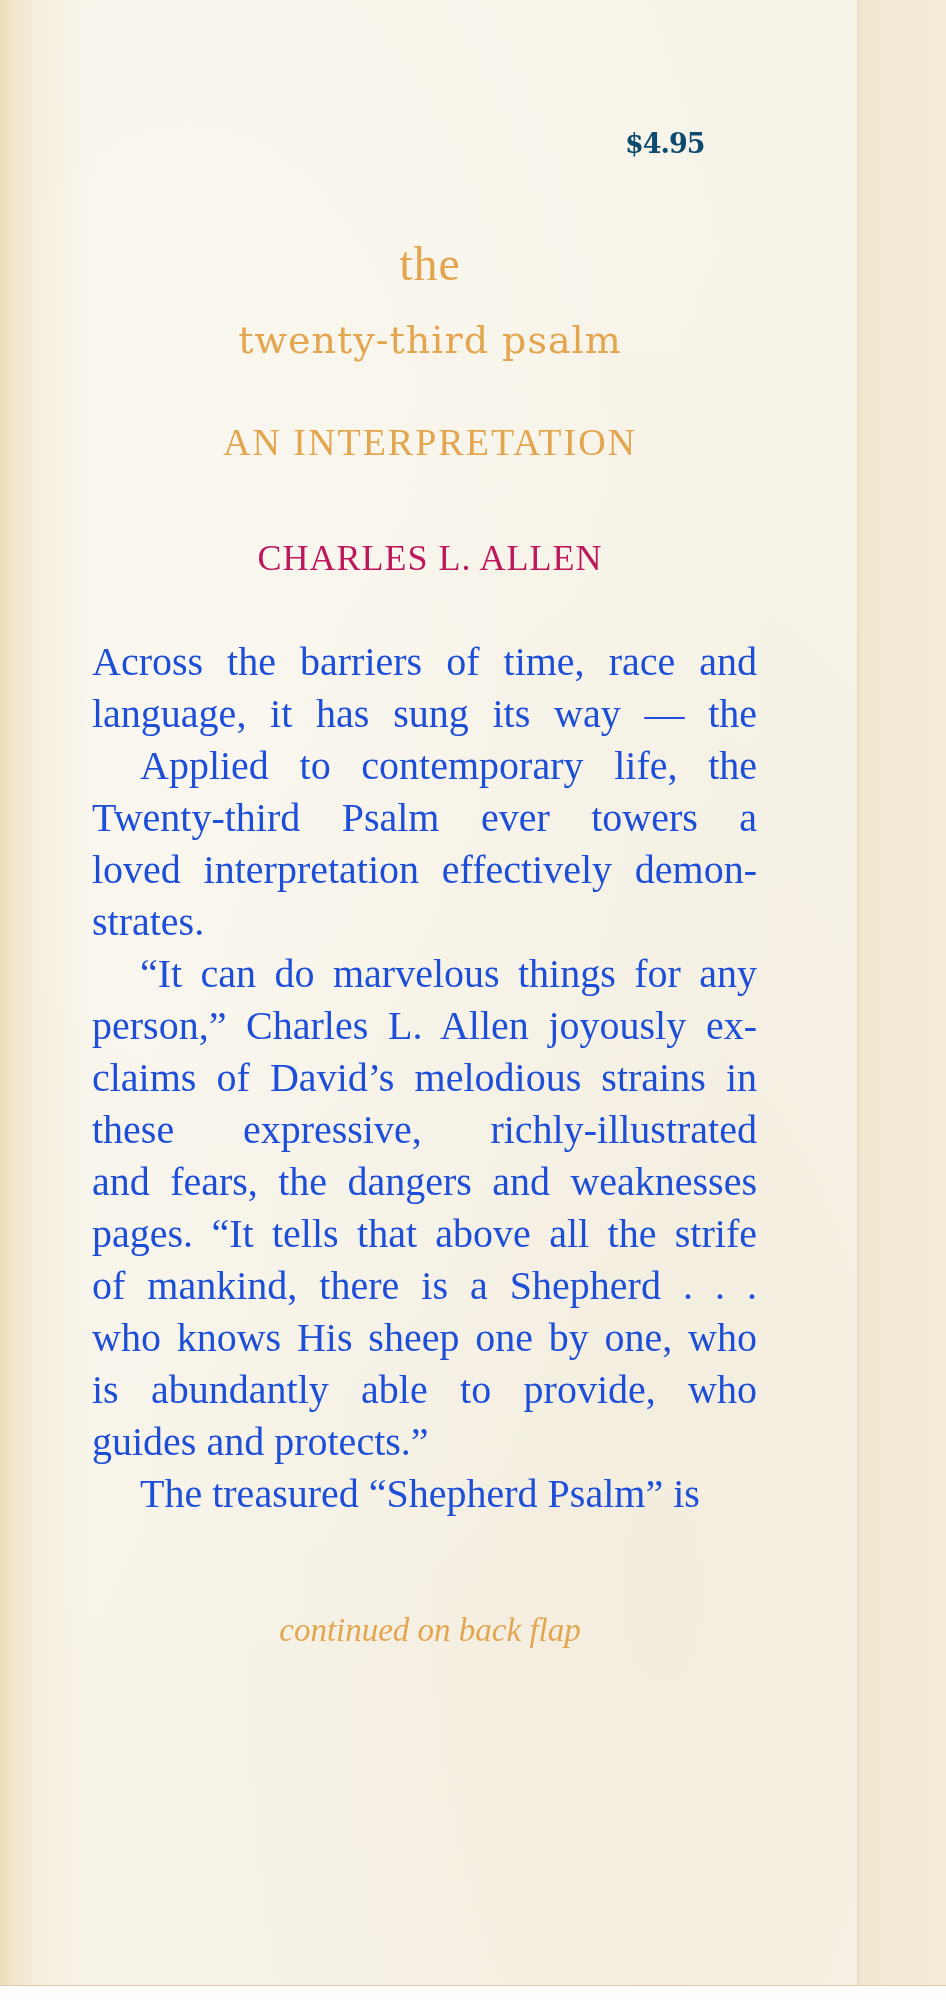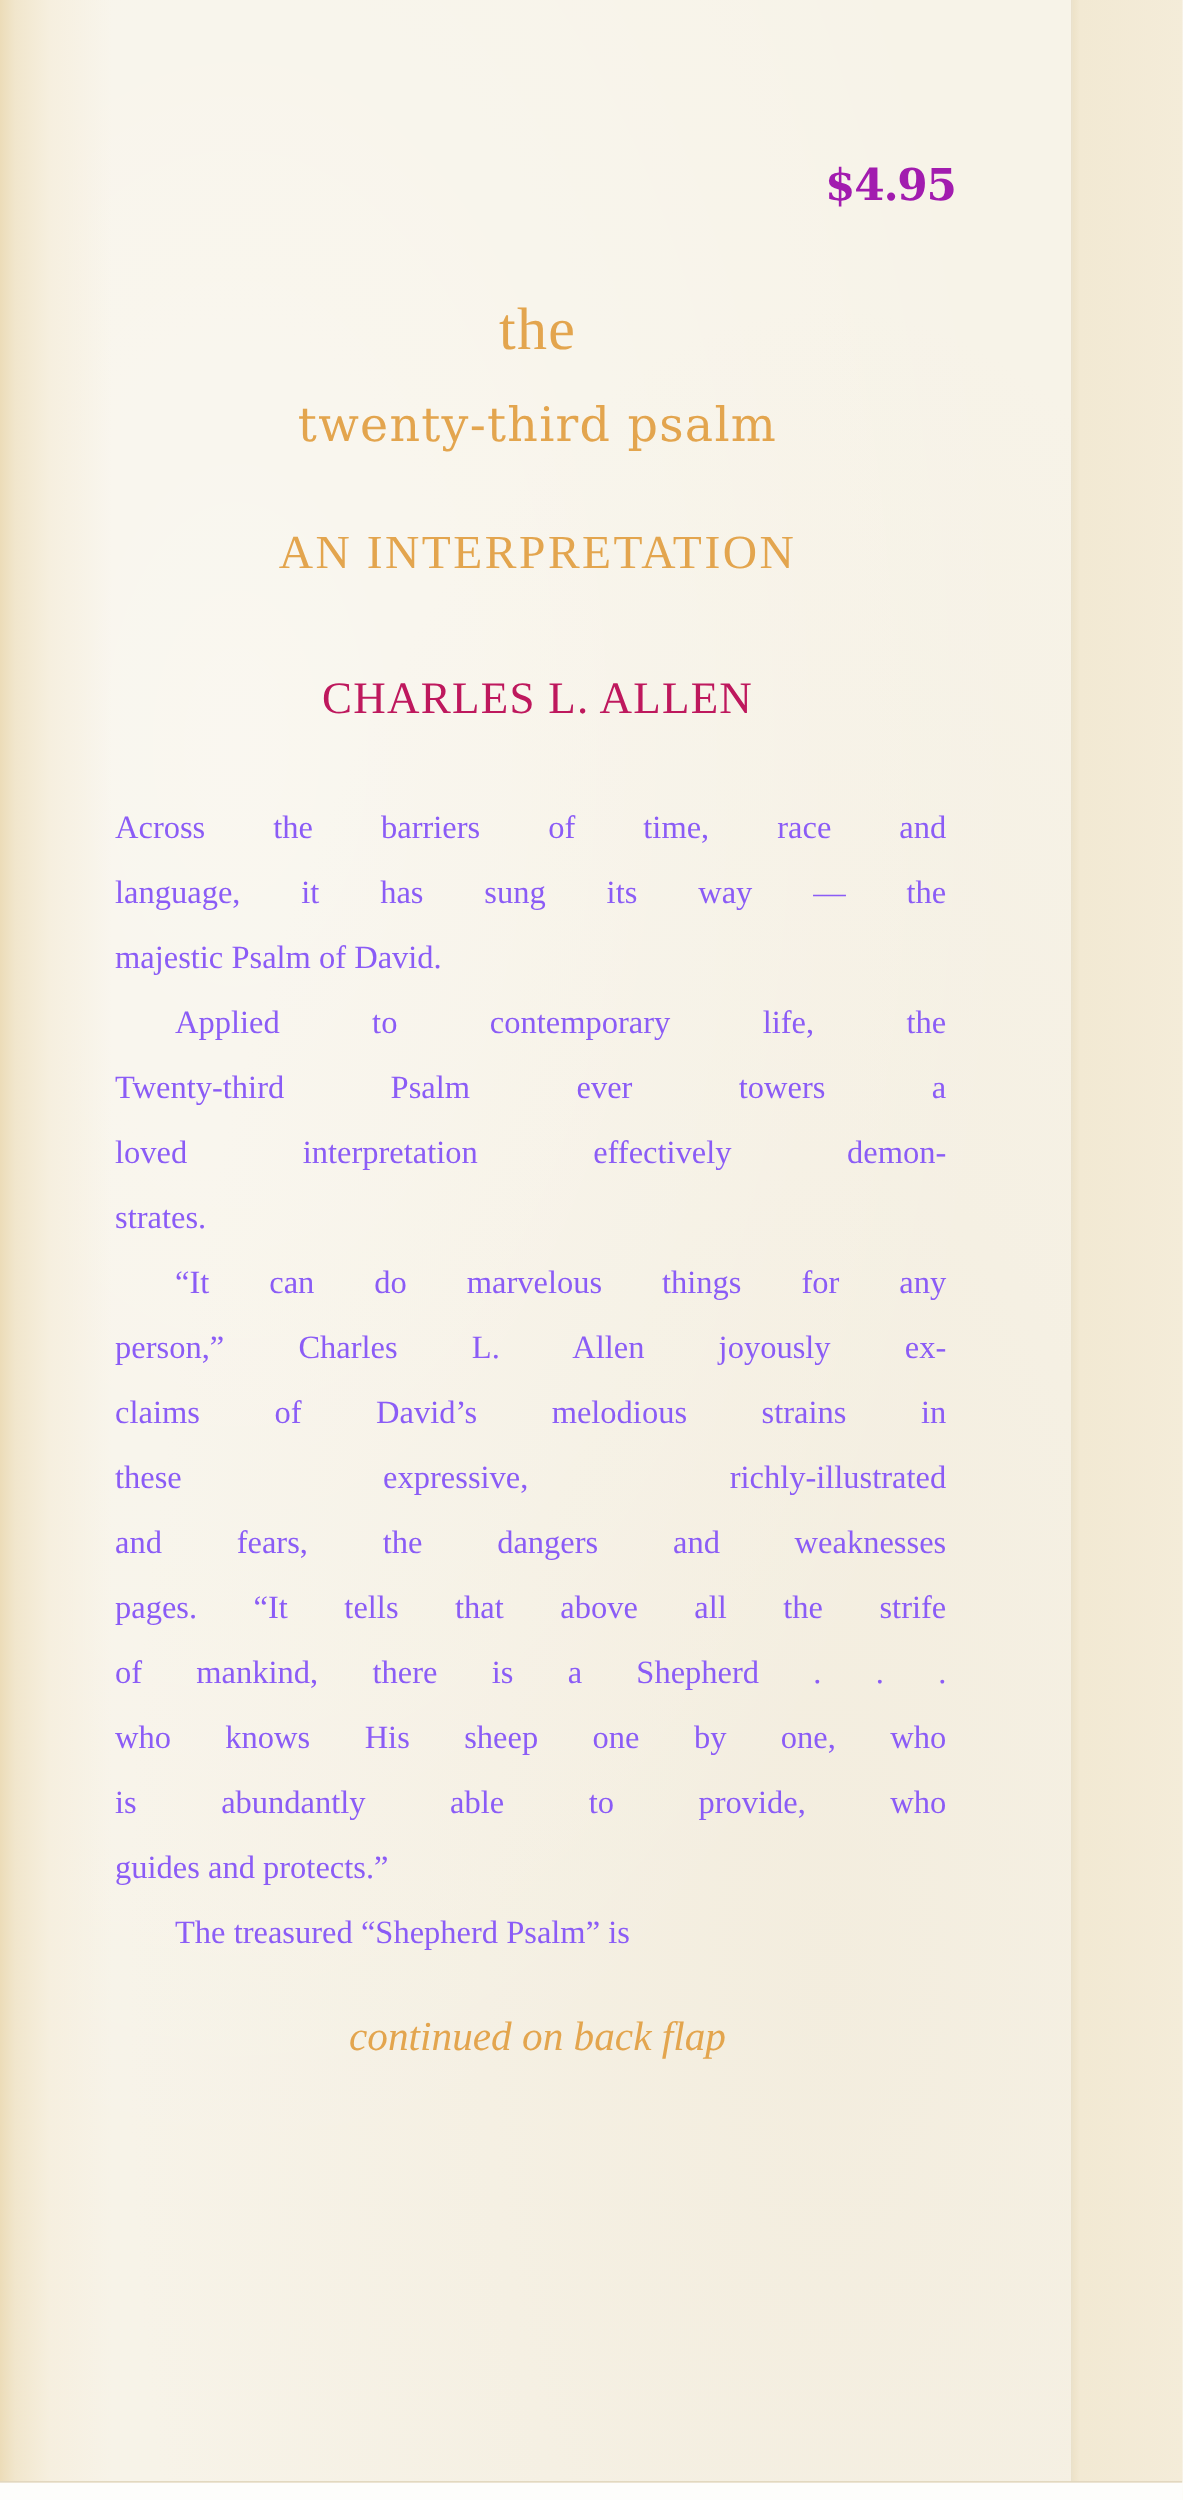--- a/index.html
+++ b/index.html
@@ -41,27 +41,27 @@
       position: absolute;
       left: 0;
       top: 1985px;
       width: 946px;
       height: 15px;
       background: #fdfdfb;
       border-top: 1px solid #d9ccac;
     }
     .price {
       position: absolute;
-      left: 660px;
+      left: 625px;
       top: 128px;
       font-family: "DejaVu Serif", serif;
       font-weight: bold;
-      font-size: 35px;
+      font-size: 27px;
       letter-spacing: -1px;
-      color: #a21caf;
+      color: #0c4a6e;
     }
     .title-the {
       position: absolute;
       left: 0;
       width: 860px;
       top: 236px;
       text-align: center;
       font-family: Liberation Serif, serif;
       font-size: 48px;
       color: #e3a54e;
@@ -99,23 +99,23 @@
       font-size: 36px;
       color: #be185d;
       letter-spacing: 1px;
     }
     .body {
       position: absolute;
       left: 92px;
       top: 636px;
       width: 665px;
       font-family: "Liberation Serif", serif;
-      font-size: 26px;
+      font-size: 40px;
       line-height: 52px;
-      color: #8b5cf6;
+      color: #1d4ed8;
       text-align: justify;
     }
     .body .line {
       display: block;
       height: 52px;
       white-space: nowrap;
       text-align-last: justify;
     }
     .body .line.last {
       text-align-last: left;
@@ -148,21 +148,20 @@
   <div class="title-the">the</div>
   <div class="title-main">twenty-third psalm</div>
 
   <div class="subtitle">AN INTERPRETATION</div>
 
   <div class="author">CHARLES L. ALLEN</div>
 
   <div class="body">
     <span class="line">Across the barriers of time, race and</span>
     <span class="line">language, it has sung its way — the</span>
-    <span class="line last">majestic Psalm of David.</span>
     <span class="line indent">Applied to contemporary life, the</span>
     <span class="line">Twenty-third Psalm ever towers a</span>
     <span class="line">loved interpretation effectively demon-</span>
     <span class="line last">strates.</span>
     <span class="line indent">“It can do marvelous things for any</span>
     <span class="line">person,” Charles L. Allen joyously ex-</span>
     <span class="line">claims of David’s melodious strains in</span>
     <span class="line">these expressive, richly-illustrated</span>
     <span class="line">and fears, the dangers and weaknesses</span>
     <span class="line">pages. “It tells that above all the strife</span>

